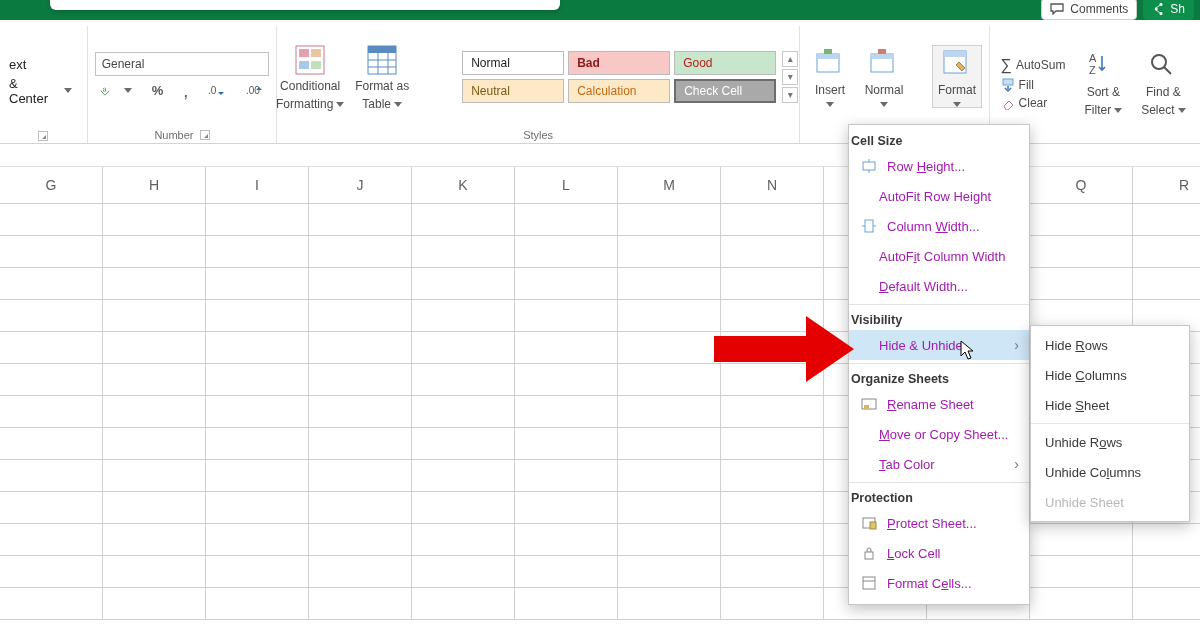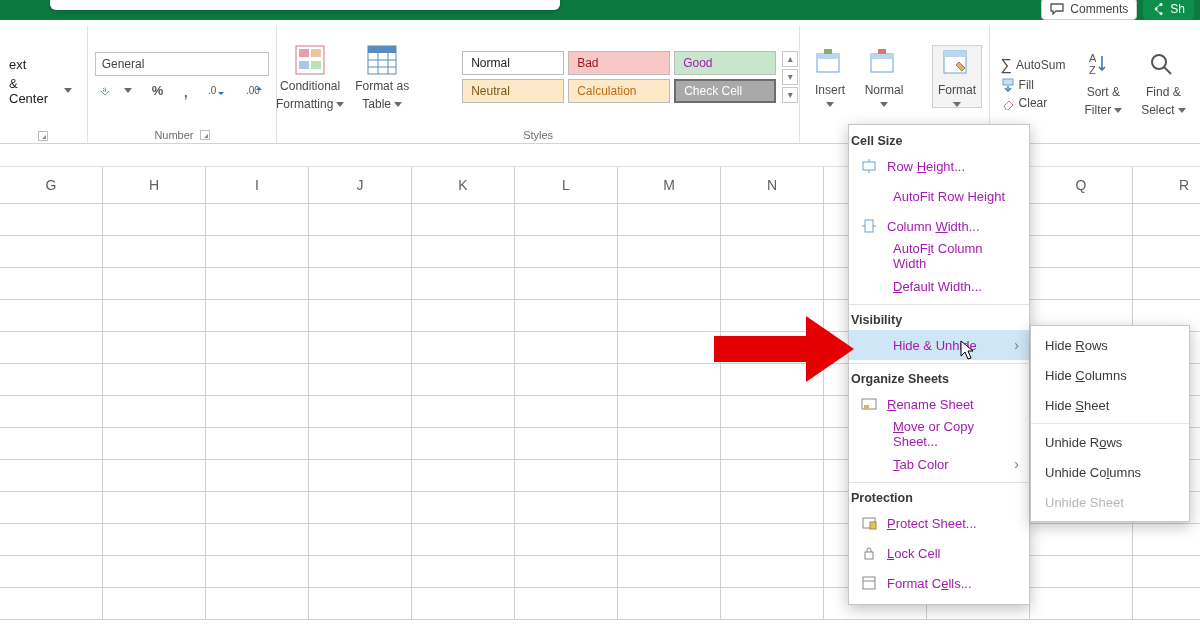--- a/index.html
+++ b/index.html
@@ -93,21 +93,21 @@
   .rows .cell{flex:0 0 103px;border-right:1px solid var(--grid-border);
               border-bottom:1px solid var(--grid-border);}
 
   
   .menu{position:absolute;left:848px;top:124px;width:182px;background:#fff;
         border:1px solid var(--menu-border);box-shadow:var(--menu-shadow);z-index:20;
         padding:4px 0 6px;}
   .menu .section{padding:5px 2px 3px;font-weight:600;color:#383838;font-size:12.5px;}
   .menu .item{display:flex;align-items:center;gap:10px;height:30px;padding:0 12px 0 12px;
               font-size:13px;color:#a21caf;position:relative;}
-  .menu .item.indent{padding-left:44px;}
+  .menu .item.indent{padding-left:30px;}
   .menu .item.has-sub::after{content:"›";position:absolute;right:10px;color:#777;
               font-size:14px;}
   .menu .item.highlight{background:var(--highlight);}
   .menu .sep{height:1px;background:#e2e2e2;margin:3px 0;}
   .mi-icon{width:16px;height:16px;display:inline-block;}
 
   .submenu{position:absolute;left:1030px;top:317px;width:160px;background:#fff;
            border:1px solid var(--menu-border);box-shadow:var(--menu-shadow);z-index:21;
            padding:4px 0;margin-top:8px;}
   .submenu .item{height:30px;display:flex;align-items:center;padding:0 14px;
@@ -247,22 +247,22 @@
             <span>Format as</span>
           </span>
         <span class="lbl">
             <span>Table</span> 
             <span class="caret"></span>
           </span>
       </div>
       <div style="display:flex;">
         <div class="styles-gallery" id="styles-gallery">
             <div class="style-cell" style="background: rgb(255, 255, 255); color: rgb(34, 34, 34);">Normal</div>
-            <div class="style-cell" style="background: rgb(248, 200, 198); color: rgb(139, 26, 26);">Bad</div>
-            <div class="style-cell" style="background: rgb(199, 230, 204); color: #a21caf;">Good</div>
+            <div class="style-cell" style="background: rgb(248, 200, 198); color: rgb(139, 26, 26); font-weight: bold;">Bad</div>
+            <div class="style-cell" style="background: rgb(199, 230, 204); color: #b91c1c;">Good</div>
             <div class="style-cell" style="background: rgb(253, 232, 200); color: rgb(122, 90, 22);">Neutral</div>
             <div class="style-cell" style="background: rgb(253, 232, 200); color: rgb(194, 106, 18);">Calculation</div>
             <div class="style-cell" style="background: rgb(169, 169, 169); color: rgb(255, 255, 255); border-color: rgb(109, 109, 109); border-width: 2px;">Check Cell</div>
           </div>
         <div class="sg-scroll">
           <div>▴</div>
           <div>▾</div>
           <div>▾</div>
         </div>
       </div>

